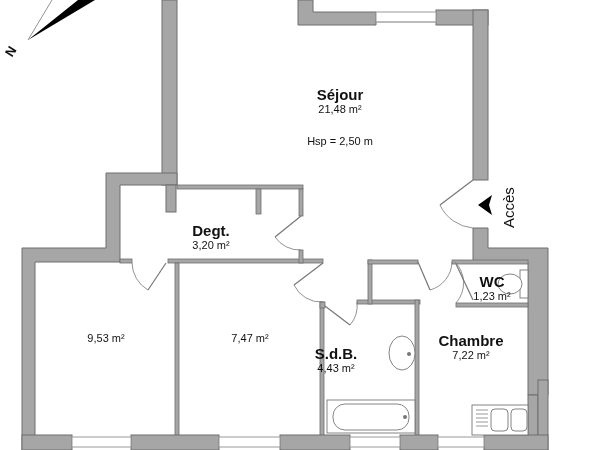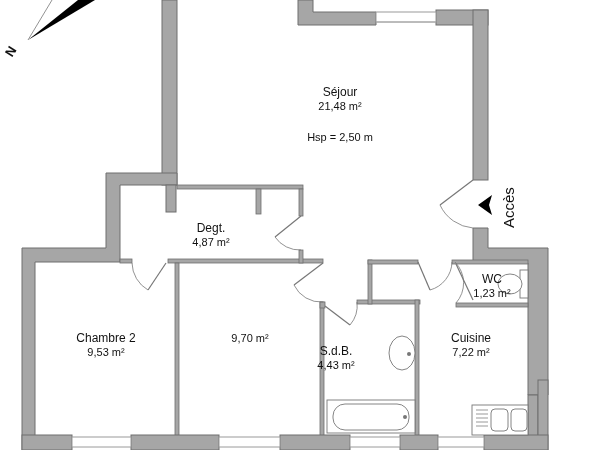--- a/index.html
+++ b/index.html
@@ -5,21 +5,21 @@
     html, body { margin: 0; padding: 0; background: #ffffff; }
     body { width: 600px; height: 450px; overflow: hidden; position: relative; font-family: "Liberation Sans", sans-serif; }
     #plan { position: absolute; left: 0; top: 0; width: 600px; height: 450px; }
     .wall { fill: #a6a6a6; stroke: #6e6e6e; stroke-width: 1; }
     .thin { fill: #a6a6a6; stroke: #6e6e6e; stroke-width: 0.8; }
     .win { fill: #ffffff; stroke: #9a9a9a; stroke-width: 1; }
     .door { fill: none; stroke: #777; stroke-width: 0.8; }
     .leaf { fill: #fff; stroke: #777; stroke-width: 1.2; }
     .fix { fill: #fff; stroke: #777; stroke-width: 0.9; }
     .label { position: absolute; text-align: center; color: #111; transform: translateX(-50%); white-space: nowrap; line-height: 1.15; }
-    .label .name { font-size: 12px; display: block; }
+    .label .name { font-size: 15px; display: block; font-weight: bold; }
     .label .area { font-size: 11px; display: block; }
     .label .hsp { font-size: 11px; display: block; margin-top: 19px; }
     .acces { position: absolute; left: 500px; top: 228px; transform: rotate(-90deg); transform-origin: left top; font-size: 15px; color: #111; }
     .north { position: absolute; left: 6px; top: 44px; font-size: 13px; font-weight: bold; transform: rotate(-58deg); color: #111; }
   </style>
 </head>
 <body>
 
 <svg id="plan" viewBox="0 0 600 450" xmlns="http://www.w3.org/2000/svg">
 
@@ -132,33 +132,32 @@
 <div class="north">N</div>
 <div class="acces">Accès</div>
 
 <div class="label" style="left:340px; top:86px;">
   <span class="name">Séjour</span>
   <span class="area">21,48 m²</span>
   <span class="hsp">Hsp = 2,50 m</span>
 </div>
 <div class="label" style="left:211px; top:222px;">
   <span class="name">Degt.</span>
-  <span class="area">4,87 m²</span>
+  <span class="area">3,20 m²</span>
 </div>
 <div class="label" style="left:492px; top:273px;">
   <span class="name">WC</span>
   <span class="area">1,23 m²</span>
 </div>
 <div class="label" style="left:106px; top:332px;">
-  <span class="name">Chambre 2</span>
   <span class="area">9,53 m²</span>
 </div>
 <div class="label" style="left:250px; top:332px;">
-  <span class="area">9,70 m²</span>
+  <span class="area">7,47 m²</span>
 </div>
 <div class="label" style="left:336px; top:345px;">
   <span class="name">S.d.B.</span>
   <span class="area">4,43 m²</span>
 </div>
 <div class="label" style="left:471px; top:332px;">
-  <span class="name">Cuisine</span>
+  <span class="name">Chambre</span>
   <span class="area">7,22 m²</span>
 </div>
 
 </body></html>

